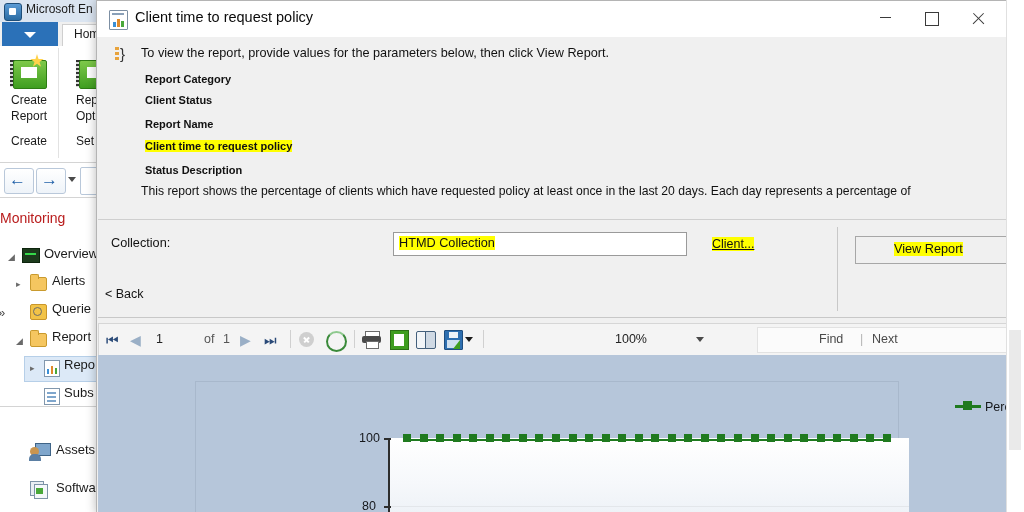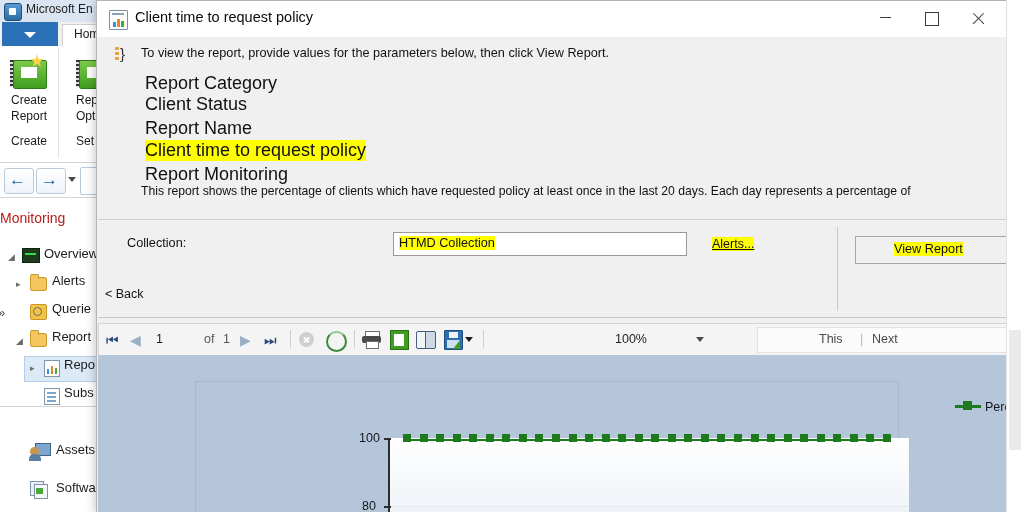--- a/index.html
+++ b/index.html
@@ -86,31 +86,31 @@
   #gl-cl-a,#gl-cl-b{position:absolute;left:874px;top:17px;width:15px;height:1.4px;background:#3a3a3a;}
   #gl-cl-a{transform:rotate(45deg);} #gl-cl-b{transform:rotate(-45deg);}
 
   
   #param-panel{left:1px;top:36px;width:926px;height:182px;background:#f0f0f0;}
   #info-icon{left:16px;top:45px;width:14px;height:18px;}
   #info-icon .dotcol{position:absolute;left:2px;top:1px;width:4px;height:15px;
     background:repeating-linear-gradient(#e8a33d 0 3px,#f0f0f0 3px 5px);}
   #info-icon .brace{position:absolute;left:7px;top:0px;font-size:15px;color:#333;line-height:15px;}
   #intro-text{left:44px;top:45px;font-size:12.7px;color:#111;white-space:nowrap;}
-  .param-label{position:absolute;left:48px;font-size:18px;color:#111;white-space:nowrap;}
+  .param-label{position:absolute;left:48px;font-size:11px;color:#111;white-space:nowrap;font-weight:bold;}
   .hl{background:#ffff00;}
   #desc-line1{left:44px;top:183px;font-size:12.2px;color:#111;white-space:nowrap;}
   #desc-line2{left:44px;top:198px;font-size:12.2px;color:#111;white-space:nowrap;
     height:11px;overflow:hidden;}
 
   #divider-params{left:1px;top:218px;width:926px;height:1px;background:#cfcfcf;}
 
   
   #coll-area{left:1px;top:219px;width:926px;height:97px;background:#f0f0f0;}
-  #coll-label{left:14px;top:235px;font-size:12.7px;color:#111;margin-left:16px;}
+  #coll-label{left:14px;top:235px;font-size:12.7px;color:#111;}
   #coll-input{left:296px;top:231px;width:292px;height:22px;background:#ffffff;border:1px solid #9a9a9a;}
   #coll-value{left:302px;top:235px;font-size:12.7px;color:#111;}
   #values-link{left:615px;top:236px;font-size:12.5px;color:#111;text-decoration:underline;}
   #back-link{left:8px;top:286px;font-size:12.5px;color:#111;}
   #vdiv-1{left:740px;top:226px;width:1px;height:84px;background:#c8c8c8;}
   #view-report-btn{left:758px;top:235px;width:150px;height:26px;background:#f0f0f0;
     border:1px solid #a7a7a7;}
   #view-report-label{left:797px;top:241px;font-size:12.7px;color:#111;}
   #divider-coll{left:1px;top:316px;width:926px;height:1px;background:#c8c8c8;}
 
@@ -295,31 +295,31 @@
   <div class="abs" id="info-icon">
     <span class="dotcol"></span>
       <span class="brace">}</span>
   </div>
   <div class="abs" id="intro-text">To view the report, provide values for the parameters below, then click View Report.</div>
 
   <div class="abs param-label" style="top:72px">Report Category</div>
   <div class="abs param-label" style="top:93px">Client Status</div>
   <div class="abs param-label" style="top:117px">Report Name</div>
   <div class="abs param-label hl" style="top:139px">Client time to request policy</div>
-  <div class="abs param-label" style="top:163px">Report Monitoring</div>
+  <div class="abs param-label" style="top:163px">Status Description</div>
 
   <div class="abs" id="desc-line1">This report shows the percentage of clients which have requested policy at least once in the last 20 days. Each day represents a percentage of</div>
 
   <div class="abs" id="divider-params"></div>
 
   <div class="abs" id="coll-area"></div>
   <div class="abs" id="coll-label">Collection:</div>
   <div class="abs" id="coll-input"></div>
   <div class="abs hl" id="coll-value" placeholder="">HTMD Collection</div>
-  <div class="abs hl" id="values-link">Alerts...</div>
+  <div class="abs hl" id="values-link">Client...</div>
   <div class="abs" id="back-link">&lt; Back</div>
   <div class="abs" id="vdiv-1"></div>
   <div class="abs" id="view-report-btn"></div>
   <div class="abs hl" id="view-report-label">View Report</div>
 
   <div class="abs" id="divider-coll"></div>
 
   <div class="abs" id="rv-toolbar"></div>
 
   <div class="abs tb-gly" style="left:9px;top:331px;font-size:14px;color:#2a4a78;">⏮</div>
@@ -359,21 +359,21 @@
   </div>
   <div class="abs" style="left:368px;top:336px;width:0;height:0;border-left:4px solid transparent;border-right:4px solid transparent;border-top:5px solid #1b1b1b;"></div>
 
   <div class="tb-sep" style="left:386px"></div>
 
   <div class="abs" id="tb-zoom-box"></div>
   <div class="abs tb-txt" style="left:518px;top:331px">100%</div>
   <div class="abs" id="tb-zoom-caret"></div>
 
   <div class="abs" id="tb-find-box" placeholder=""></div>
-  <div class="abs tb-txt" style="left:722px;top:331px;color:#4a4a4a">This</div>
+  <div class="abs tb-txt" style="left:722px;top:331px;color:#4a4a4a">Find</div>
   <div class="abs tb-txt" style="left:763px;top:331px;color:#b5b5b5">|</div>
   <div class="abs tb-txt" style="left:775px;top:331px;color:#4a4a4a">Next</div>
 
   <div class="abs" id="rv-canvas">
     <div class="abs" id="chart-frame" style="left:97px;top:26px"></div>
   </div>
 
 
   <div class="abs" id="legend-marker" style="background: rgb(31, 122, 31);"></div>
   <div class="abs" id="legend-sq" style="background: rgb(31, 122, 31);"></div>

